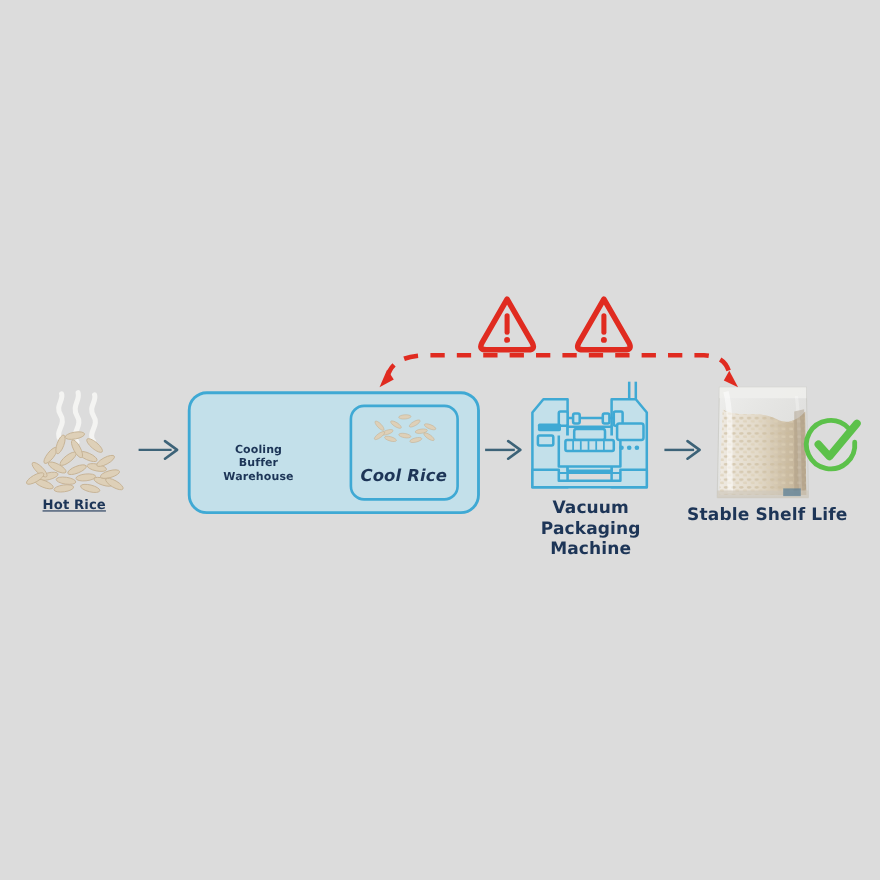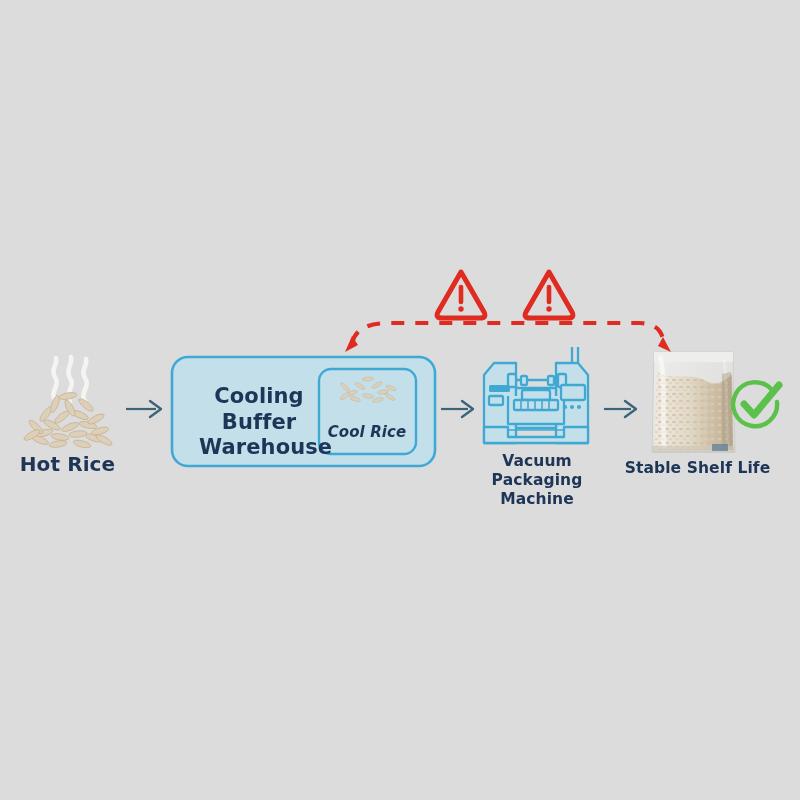--- a/index.html
+++ b/index.html
@@ -16,22 +16,22 @@
     position:absolute;
     text-align:center;
     color:#1d3557;
     font-weight:bold;
     font-family:"DejaVu Sans", sans-serif;
     line-height:1.22;
     letter-spacing:.1px;
     white-space:pre-line;
     pointer-events:none;
   }
-  #lbl-hot-rice{left:0px;top:452px;width:135px;font-size:20px;}
-  #lbl-warehouse{left:175px;top:384px;width:120px;font-size:21px;padding-left:24px;}
+  #lbl-hot-rice{left:0px;top:452px;width:135px;font-size:12px;text-decoration:underline;}
+  #lbl-warehouse{left:175px;top:404px;width:120px;font-size:10px;}
   #lbl-cool-rice{left:318px;top:423px;width:98px;font-size:15px;font-style:italic;}
   #lbl-vacuum{left:462px;top:452px;width:150px;font-size:15.5px;}
   #lbl-shelf{left:615px;top:459px;width:165px;font-size:15.5px;}
 </style>
 </head>
 <body>
 
 <div id="stage">
 
   <svg id="scene" viewBox="0 0 800 800">

